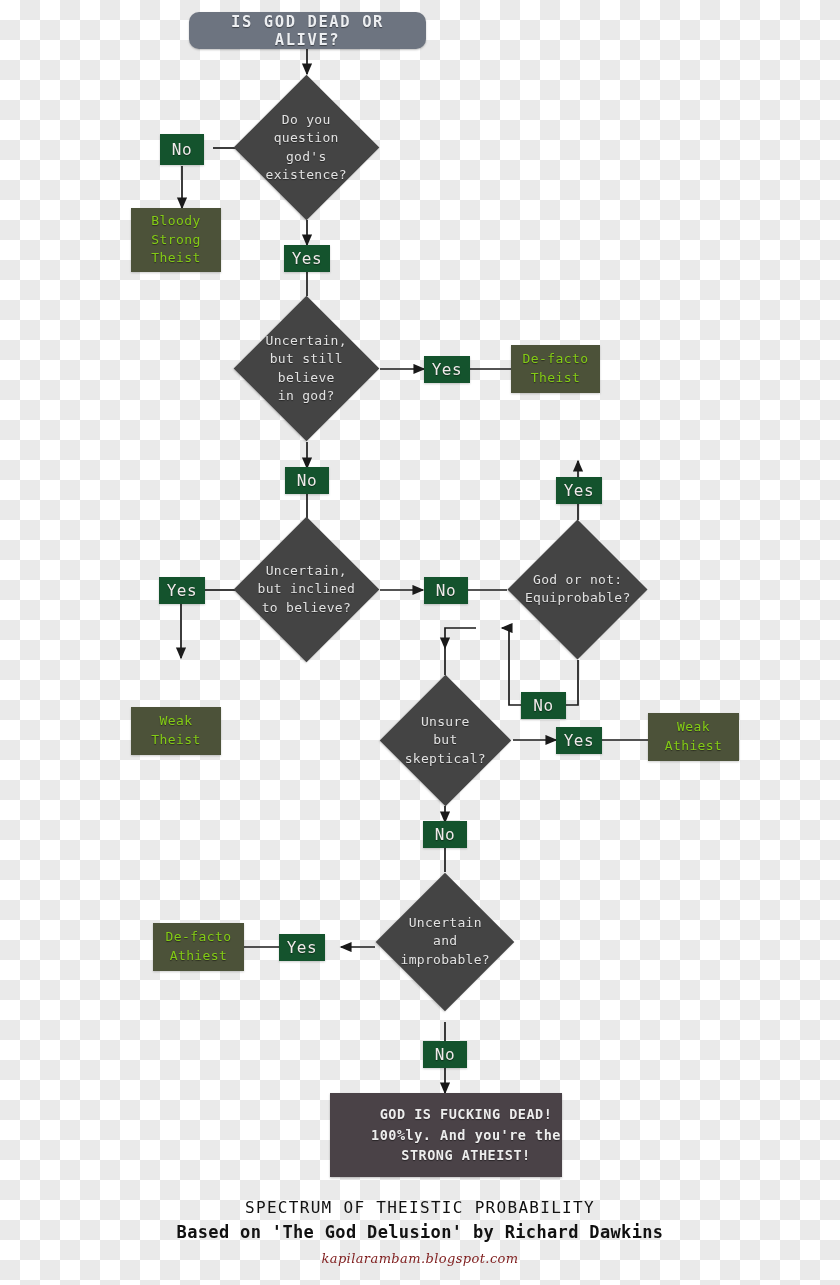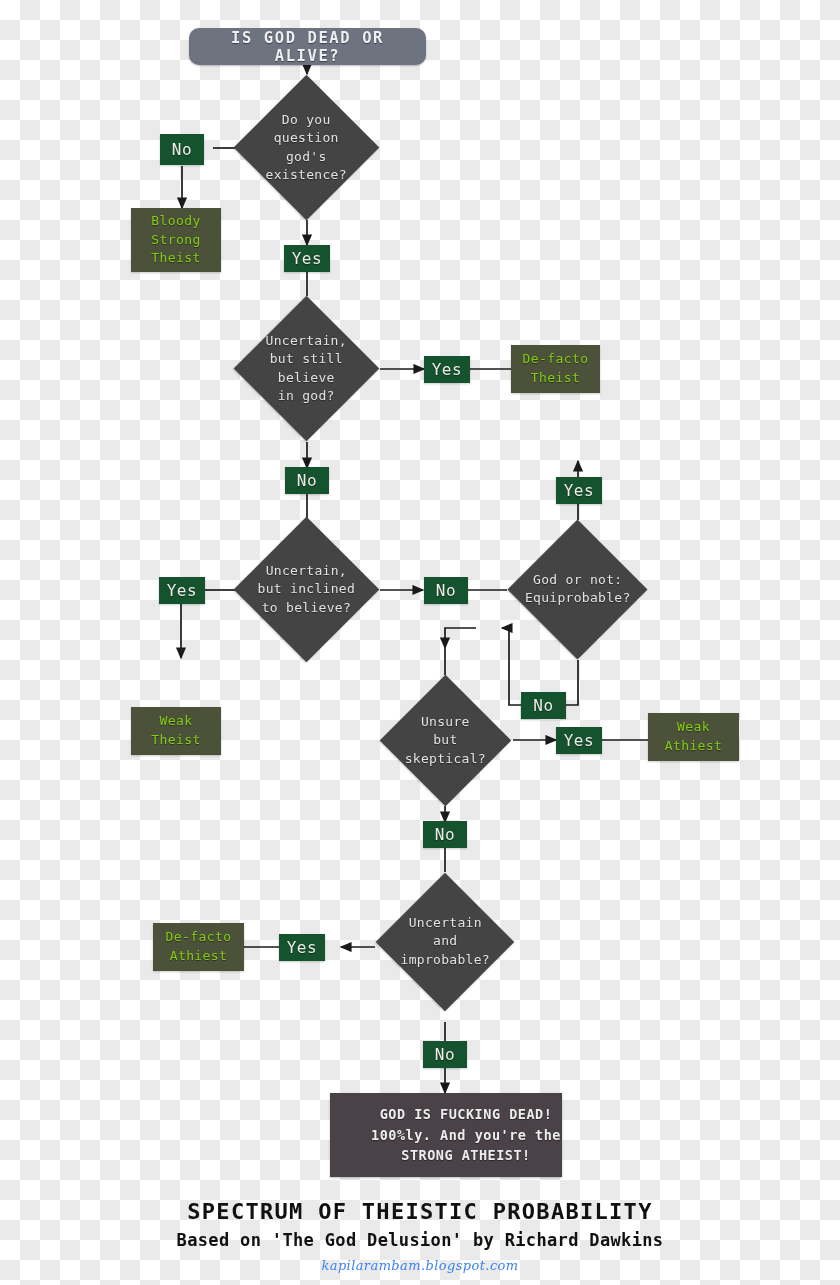--- a/index.html
+++ b/index.html
@@ -113,39 +113,39 @@
   
   #caption {
     position: absolute;
     left: 0;
     top: 1198px;
     width: 840px;
     text-align: center;
     color: #111111;
   }
   #caption .cap-main {
-    font-size: 22px;
-    font-weight: bold;
+    font-size: 16px;
+    font-weight: normal;
     letter-spacing: 1.3px;
     line-height: 1.25;
   }
   #caption .cap-sub {
     font-size: 17px;
     font-weight: bold;
     letter-spacing: 0.35px;
     line-height: 1.5;
     margin-top: 2px;
   }
   #caption .cap-url {
     font-family: "DejaVu Serif", "Liberation Serif", serif;
     font-size: 13px;
     font-style: italic;
     letter-spacing: 0.4px;
     margin-top: 5px;
-    color: #3b82f6;
+    color: #7f1d1d;
   }
 </style>
 </head>
 <body>
 
 <div id="stage">
 
   <svg id="connectors" viewBox="0 0 840 1285" width="840" height="1285">
     <defs>
       <marker id="arrow" markerWidth="8" markerHeight="8" refX="6.2" refY="3" orient="auto" markerUnits="strokeWidth">
@@ -196,21 +196,21 @@
       <path d="M445,847 L445,872"></path>
 
       <path d="M375,947 L341,947" marker-end="url(#arrow)"></path>
       <path d="M279,947 L244,947"></path>
 
       <path d="M445,1022 L445,1041"></path>
       <path d="M445,1066 L445,1093" marker-end="url(#arrow)"></path>
     </g>
   </svg>
 
-  <div class="node title-pill" style="left:189px; top:12px; width:237px; height:37px;margin-top:16px;">IS GOD DEAD OR ALIVE?</div>
+  <div class="node title-pill" style="left:189px; top:12px; width:237px; height:37px;">IS GOD DEAD OR ALIVE?</div>
 
   <div class="node diamond" style="left:255px; top:96px; width:103px; height:103px;">
     <span class="dtext">Do you
 question
 god's
 existence?</span>
   </div>
 
   <div class="node label-chip" style="left:160px; top:134px; width:44px; height:31px;">No</div>
 

